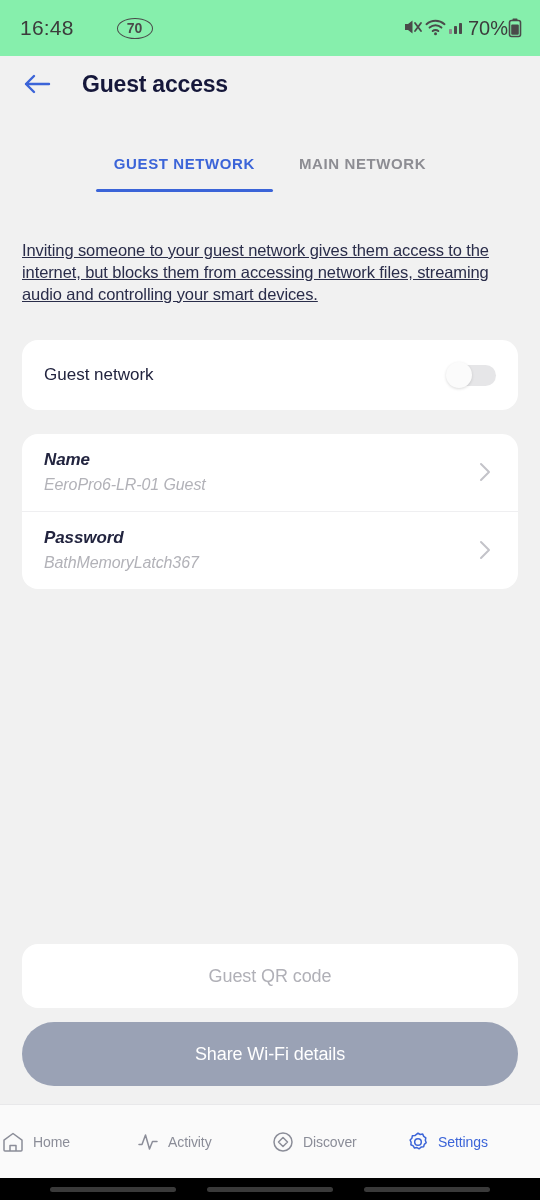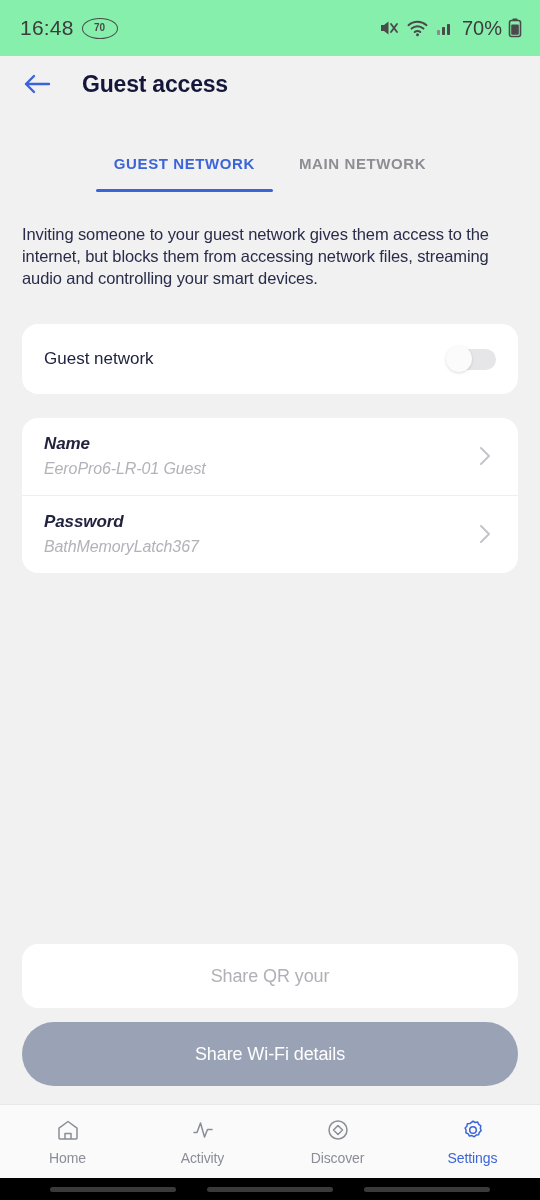--- a/index.html
+++ b/index.html
@@ -43,29 +43,29 @@
   .status-time {
     font-size: 21px;
     color: #3c3c3c;
     letter-spacing: 0.2px;
   }
   .speed-badge {
     width: 36px; height: 21px;
     border: 1.6px solid #4a4a4a;
     border-radius: 50%;
     display: flex; align-items: center; justify-content: center;
-    font-size: 10px;
+    font-size: 14px;
     font-weight: bold;
     color: #4a4a4a;
     line-height: 1;
+    margin-left: 35px;
   }
   .status-right {
     display: flex;
-    align-items: center;
-    gap: 6px;
+    gap: 0;
   }
   .status-battery-text {
     font-size: 20px;
     color: #3c3c3c;
     margin-left: 1px;
   }
   .si { display: block; }
 
   
   .header {
@@ -126,25 +126,26 @@
   
   .content {
     flex: 1 1 auto;
     display: flex;
     flex-direction: column;
     padding: 0 22px;
     min-height: 0;
   }
 
   .intro {
-    margin-top: 32px;
+    margin-top: 48px;
     font-size: 16.5px;
     line-height: 1.32;
     color: #2a2d4a;
     letter-spacing: -0.1px;
+    text-decoration: underline;
   }
 
   .card {
     background: #ffffff;
     border-radius: 16px;
     width: 100%;
   }
 
   .card-toggle {
     margin-top: 35px;
@@ -244,21 +245,21 @@
   .bottom-nav {
     flex: 0 0 74px;
     background: #fafafa;
     border-top: 1px solid #e8e8ea;
     display: flex;
     align-items: center;
   }
   .nav-item {
     flex: 1 1 0;
     display: flex;
-    flex-direction: column;
+    flex-direction: row;
     align-items: center;
     gap: 7px;
     cursor: pointer;
     background: none; border: none;
     font-family: inherit;
     color: #8b8d98;
   }
   .nav-item.active { color: #3b64d8; }
   .nav-label { font-size: 14px; letter-spacing: -0.1px; }
 
@@ -359,21 +360,21 @@
         <svg class="chev" width="14" height="24" viewBox="0 0 14 24">
           <path d="M3 4l8 8-8 8" stroke="#c3c3c9" stroke-width="2" fill="none" stroke-linecap="round" stroke-linejoin="round"></path>
         </svg>
       </div>
 
     </div>
 
     <div class="spacer"></div>
 
     <div class="actions">
-      <button class="btn btn-qr">Share QR your</button>
+      <button class="btn btn-qr">Guest QR code</button>
       <button class="btn btn-share">Share Wi-Fi details</button>
     </div>
 
   </div>
 
   <div class="bottom-nav">
 
     <button class="nav-item">
       <svg width="26" height="26" viewBox="0 0 26 26">
         <path d="M4 11.2L13 4.5l9 6.7V21a1 1 0 0 1-1 1H5a1 1 0 0 1-1-1z" fill="none" stroke="currentColor" stroke-width="1.5" stroke-linejoin="round"></path>

